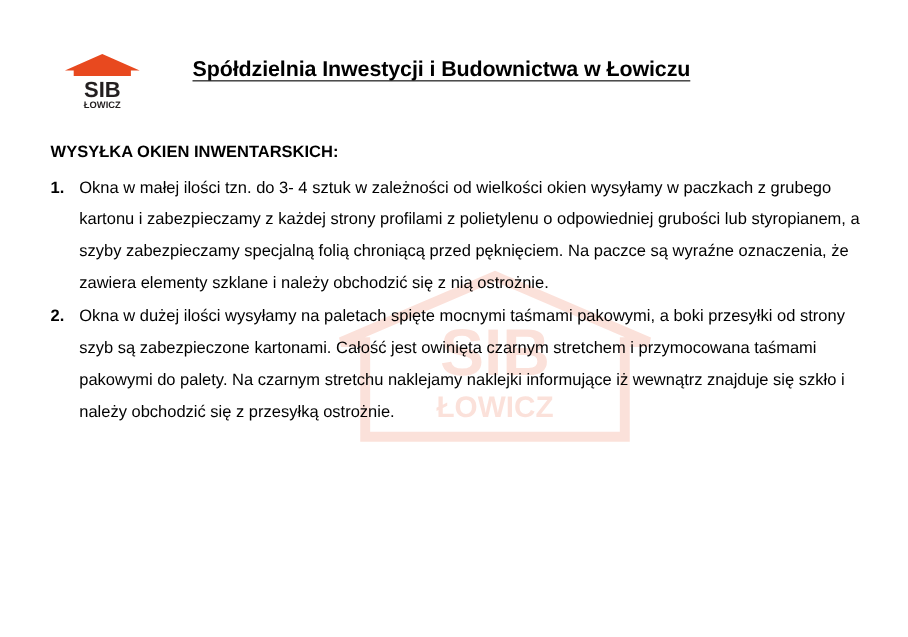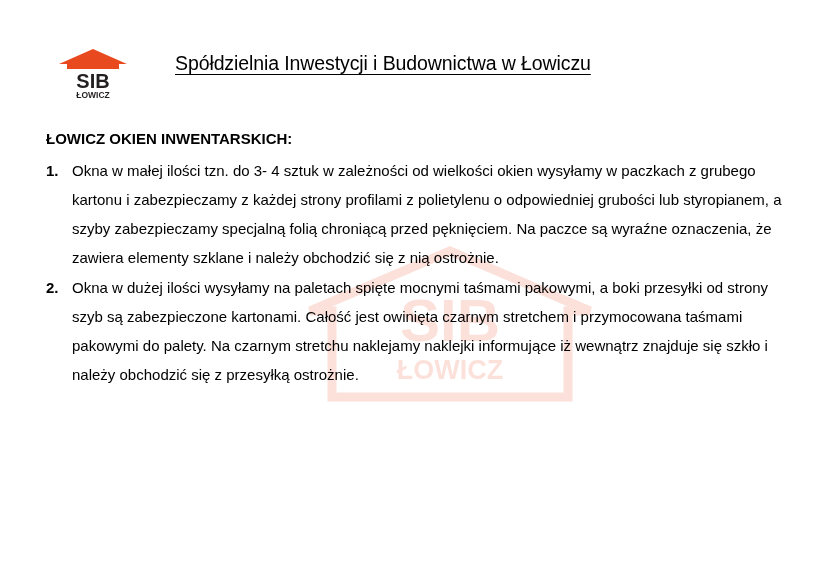--- a/index.html
+++ b/index.html
@@ -51,21 +51,21 @@
     width: 72px;
     height: 52px;
   }
   .logo svg { display: block; }
 
   .doc-title {
     position: absolute;
     left: 175px;
     top: 8px;
     font-size: 19.5px;
-    font-weight: normal;
+    font-weight: bold;
     letter-spacing: -0.1px;
     text-decoration: underline;
     text-underline-offset: 4px;
     white-space: nowrap;
   }
 
   
   .content {
     position: absolute;
     left: 46px;
@@ -116,21 +116,21 @@
       <svg width="72" height="52" viewBox="0 0 72 52" xmlns="http://www.w3.org/2000/svg">
         <path d="M36 1 L70 16 L62 16 L62 21 L10 21 L10 16 L2 16 Z" fill="#E8491F"></path>
         <text x="36" y="40" font-family="Liberation Sans, sans-serif" font-size="20" font-weight="bold" fill="#231F20" text-anchor="middle">SIB</text>
         <text x="36" y="50" font-family="Liberation Sans, sans-serif" font-size="8.5" font-weight="bold" fill="#231F20" text-anchor="middle">ŁOWICZ</text>
       </svg>
     </div>
     <div class="doc-title">Spółdzielnia Inwestycji i Budownictwa w Łowiczu</div>
   </div>
 
   <div class="content">
-    <div class="section-heading">ŁOWICZ OKIEN INWENTARSKICH:</div>
+    <div class="section-heading">WYSYŁKA OKIEN INWENTARSKICH:</div>
 
     <div class="item">
       <span class="item-num">1.</span>
       <span class="item-text">Okna w małej ilości tzn. do 3- 4 sztuk w zależności od wielkości okien wysyłamy w paczkach z grubego kartonu i zabezpieczamy z każdej strony profilami z polietylenu o odpowiedniej grubości lub styropianem, a szyby zabezpieczamy specjalną folią chroniącą przed pęknięciem. Na paczce są wyraźne oznaczenia, że zawiera elementy szklane i należy obchodzić się z nią ostrożnie.</span>
     </div>
 
     <div class="item">
       <span class="item-num">2.</span>
       <span class="item-text">Okna w dużej ilości wysyłamy na paletach spięte mocnymi taśmami pakowymi, a boki przesyłki od strony szyb są zabezpieczone kartonami. Całość jest owinięta czarnym stretchem i przymocowana taśmami pakowymi do palety. Na czarnym stretchu naklejamy naklejki informujące iż wewnątrz znajduje się szkło i należy obchodzić się z przesyłką ostrożnie.</span>
     </div>

